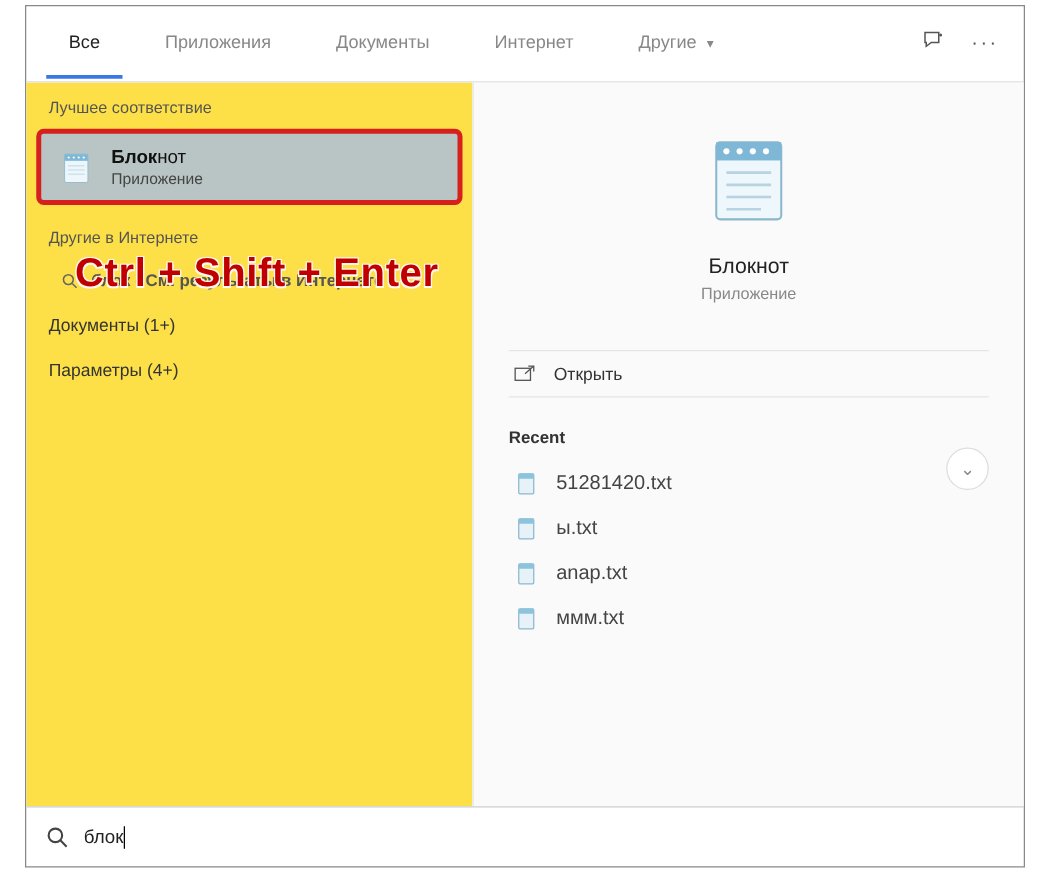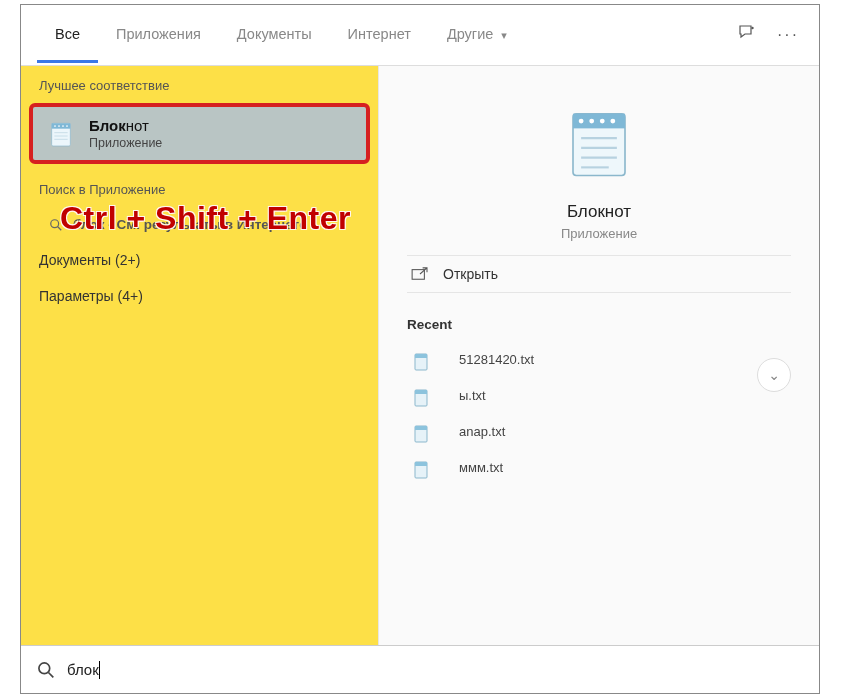--- a/index.html
+++ b/index.html
@@ -1,19 +1,19 @@
 <!DOCTYPE html>
 <html><head>
 <meta charset="utf-8">
 <style>
   * { box-sizing: border-box; margin: 0; padding: 0; }
   body { font-family: "Segoe UI", Tahoma, sans-serif; background: #fff; width: 842px; height: 699px; position: relative; overflow: hidden; }
   .window { position: absolute; left: 20px; top: 4px; width: 800px; height: 690px; background: #fff; border: 1px solid #888; display: flex; flex-direction: column; }
   .tabs-row { display: flex; align-items: center; height: 60px; padding: 0 10px 0 16px; }
-  .tabs { display: flex; gap: 0; }
+  .tabs { display: flex; gap: 16px; }
   .tab { padding: 18px 18px; font-size: 14.5px; color: #888; cursor: pointer; border-bottom: 3px solid transparent; }
   .tab.active { color: #222; border-bottom: 3px solid #3b78e7; }
   .tab .chev { margin-left: 4px; font-size: 11px; }
   .tabs-spacer { flex: 1; }
   .top-icons { display: flex; gap: 20px; padding-right: 10px; align-items: center; color: #555; }
   .top-icons span { cursor: pointer; font-size: 16px; }
   .content { flex: 1; display: flex; border-top: 1px solid #ddd; overflow: hidden; }
   .left-pane { width: 357px; background: #fde047; display: flex; flex-direction: column; }
   .section-header { font-size: 13px; color: #555; padding: 12px 18px 10px; }
   .best-match { margin: 0 8px 6px; background: #b9c5c4; border: 4px solid #d62020; border-radius: 6px; padding: 10px 12px; display: flex; align-items: center; gap: 12px; cursor: pointer; }
@@ -22,26 +22,26 @@
   .bm-text .t1 .bold { font-weight: 600; }
   .bm-text .t2 { font-size: 12.5px; color: #444; margin-top: 2px; }
   .list-item { padding: 10px 18px; font-size: 14px; color: #333; display: flex; align-items: center; gap: 10px; cursor: pointer; }
   .list-item.sub { padding-left: 28px; color: #555; font-size: 13.5px; font-weight: bold; }
   .search-glyph { width: 14px; height: 14px; display: inline-block; }
   .right-pane { flex: 1; background: #fafafa; border-left: 1px solid #e6e6e6; padding: 30px 28px 10px; position: relative; }
   .preview-center { text-align: center; }
   .np-icon-lg { width: 78px; height: 78px; margin: 8px auto 10px; }
   .pv-title { font-size: 17px; color: #222; margin-top: 6px; }
   .pv-sub { font-size: 13px; color: #888; margin-top: 4px; }
-  .open-row { display: flex; align-items: center; gap: 14px; margin-top: 14px; padding: 10px 4px; border-top: 1px solid #e5e5e5; border-bottom: 1px solid #e5e5e5; cursor: pointer; }
+  .open-row { display: flex; align-items: center; gap: 14px; margin-top: 38px; padding: 10px 4px; border-top: 1px solid #e5e5e5; border-bottom: 1px solid #e5e5e5; cursor: pointer; }
   .open-row .open-icon { width: 18px; height: 14px; }
   .open-row .lbl { font-size: 14px; color: #333; }
   .expand-btn { position: absolute; right: 28px; top: 292px; width: 34px; height: 34px; border: 1px solid #ddd; border-radius: 50%; display: flex; align-items: center; justify-content: center; cursor: pointer; color: #888; background: #fff; font-size: 14px; }
   .recent-h { font-size: 13.5px; font-weight: 700; color: #333; margin: 24px 0 12px; }
-  .recent-item { display: flex; gap: 28px; padding: 8px 4px; font-size: 13px; color: #444; cursor: pointer; }
+  .recent-item { display: flex; align-items: center; gap: 14px; padding: 8px 4px; font-size: 16px; color: #444; cursor: pointer; }
   .doc-icon { width: 20px; height: 20px; }
   .search-bar { height: 48px; border-top: 1px solid #ccc; display: flex; align-items: center; padding: 0 16px; gap: 12px; }
   .cursor-caret { display: inline-block; width: 1px; height: 18px; background: #000; vertical-align: middle; }
   .overlay-text { position: absolute; left: 28px; top: 200px; font-size: 32px; font-weight: 700; color: #c00000; text-shadow: 1px 1px 0 #fff7f0, -1px -1px 0 #fff7f0, 1px -1px 0 #fff7f0, -1px 1px 0 #fff7f0; letter-spacing: 0.5px; pointer-events: none; z-index: 50; margin-left: 32px; }
 </style>
 </head>
 <body>
 
 <div class="window">
 
@@ -84,30 +84,30 @@
           <line x1="14" y1="22" x2="34" y2="22" stroke="#b7d2e0"></line>
             <line x1="14" y1="27" x2="34" y2="27" stroke="#b7d2e0"></line>
             <line x1="14" y1="32" x2="34" y2="32" stroke="#b7d2e0"></line>
         </svg>
         <div class="bm-text">
           <div class="t1"><span class="bold">Блок</span><span>нот</span></div>
           <div class="t2">Приложение</div>
         </div>
       </div>
 
-      <div class="section-header">Поиск в Приложение</div>
+      <div class="section-header">Другие в Интернете</div>
       <div class="list-item sub">
         <svg class="search-glyph" viewBox="0 0 16 16">
             <circle cx="6.5" cy="6.5" r="4.5" fill="none" stroke="#666" stroke-width="1.4"></circle>
             <line x1="10" y1="10" x2="14" y2="14" stroke="#666" stroke-width="1.4"></line>
           </svg>
         <span><b>блок</b><span> - См. результаты в Интернете</span></span>
       </div>
 
-      <div class="list-item">Документы (2+)</div>
+      <div class="list-item">Документы (1+)</div>
       <div class="list-item">Параметры (4+)</div>
     </div>
 
     <div class="right-pane">
       <div class="preview-center">
         <svg class="np-icon-lg" viewBox="0 0 48 48">
           <rect x="8" y="6" width="32" height="38" rx="2" fill="#eef7fb" stroke="#8bb7cc"></rect>
           <rect x="8" y="6" width="32" height="9" fill="#7fb8d6"></rect>
           <circle cx="13" cy="10.5" r="1.5" fill="#fff"></circle>
             <circle cx="19.5" cy="10.5" r="1.5" fill="#fff"></circle>

